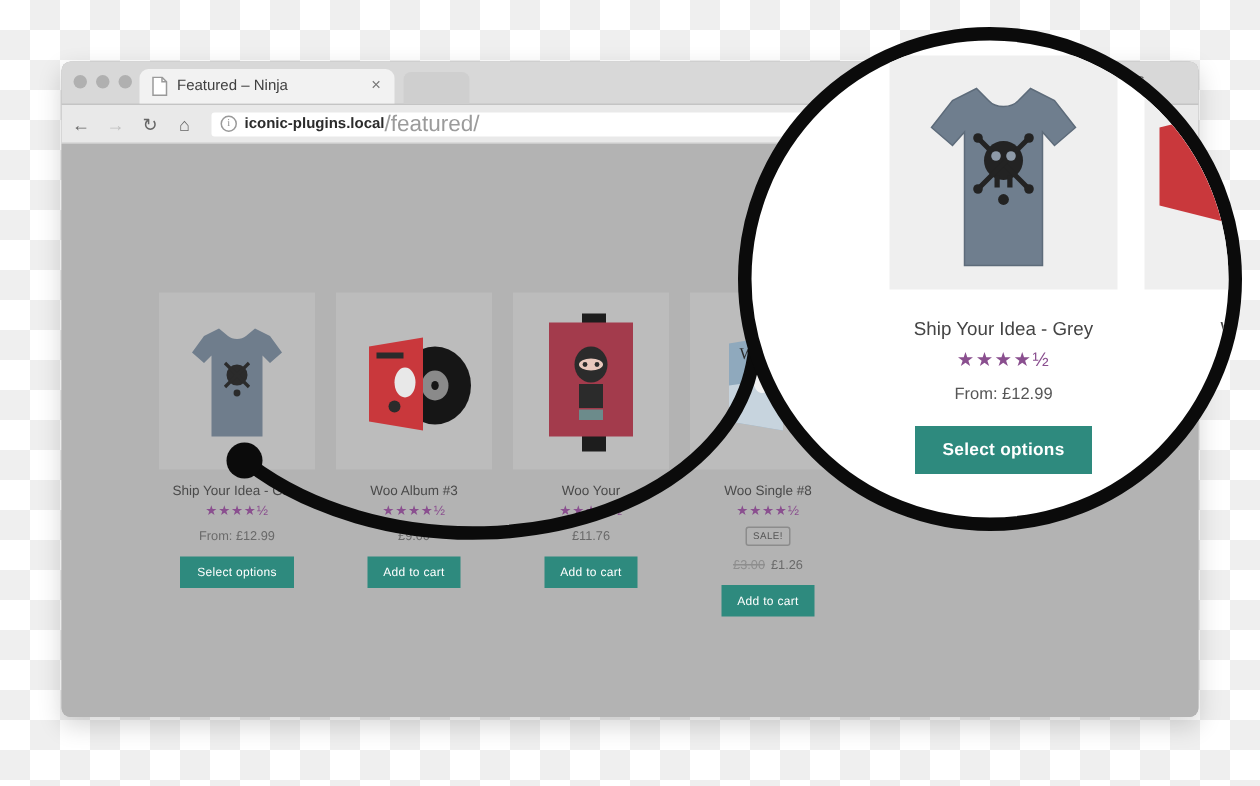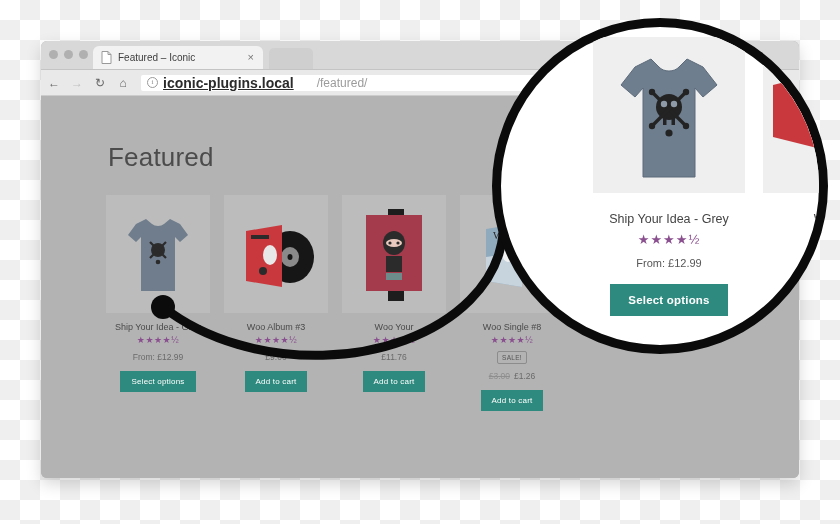--- a/index.html
+++ b/index.html
@@ -57,22 +57,22 @@
   .urlbar{
     flex:1 1 auto;height:16px;margin:0 30px 0 8px;background:#fff;
     border-radius:2px;display:flex;align-items:center;padding:0 6px;
     box-sizing:border-box;
   }
   .url-info{
     width:9px;height:9px;border:1px solid #9a9a9a;border-radius:50%;
     color:#8b8b8b;font-size:7px;line-height:9px;text-align:center;
     margin-right:5px;flex:0 0 auto;font-family:"Liberation Serif",serif;
   }
-  .url-host{font-size:14px;color:#2b2b2b;font-weight:bold;text-decoration:underline;}
-  .url-path{font-size:12px;color:#9b9b9b;padding-left:23px;}
+  .url-host{font-size:10px;color:#2b2b2b;font-weight:bold;}
+  .url-path{font-size:15px;color:#9b9b9b;}
   .kebab{
     position:absolute;right:7px;top:4px;width:12px;height:17px;
     display:flex;flex-direction:column;align-items:center;
     justify-content:center;gap:2px;
   }
   .kebab i{width:2px;height:2px;background:#6f6f6f;border-radius:50%;display:block;}
 
   
   .page{position:relative;height:384px;background:#b3b3b3;}
   .page-title{
@@ -142,21 +142,21 @@
       <span class="dot"></span>
       <span class="dot"></span>
       <span class="dot"></span>
     </div>
 
     <div class="tab">
       <svg class="tab-fav" viewBox="0 0 11 13">
         <path d="M1 .5h6l3 3v9H1z" fill="#fff" stroke="#9a9a9a" stroke-width="1"></path>
         <path d="M7 .5v3h3" fill="none" stroke="#9a9a9a" stroke-width="1"></path>
       </svg>
-      <span class="tab-title">Featured – Iconic</span>
+      <span class="tab-title">Featured – Ninja</span>
       <span class="tab-close">×</span>
     </div>
     <div class="tab-ghost"></div>
 
     <div class="user">James</div>
   </div>
 
   <div class="toolbar">
     <span class="navbtn">←</span>
     <span class="navbtn disabled">→</span>
@@ -170,21 +170,20 @@
     </div>
 
     <div class="kebab">
         <i></i>
         <i></i>
         <i></i>
       </div>
   </div>
 
   <div class="page">
-    <div class="page-title">Featured</div>
 
     <div class="grid">
 
       <div class="card">
         <div class="thumb">
           <svg viewBox="0 0 104 118" width="104" height="118">
             <path d="M40 24 L30 29 L22 40 L30 47 L35 42 L35 96 L69 96 L69 42 L74 47 L82 40 L74 29 L64 24 L58 29 A8 6 0 0 1 46 29 Z" fill="#6f7d8c"></path>
             <circle cx="52" cy="55" r="7" fill="#2b2b2b"></circle>
             <path d="M44 47 L60 63 M60 47 L44 63" stroke="#2b2b2b" stroke-width="2.2"></path>
             <circle cx="52" cy="67" r="2.3" fill="#2b2b2b"></circle>

